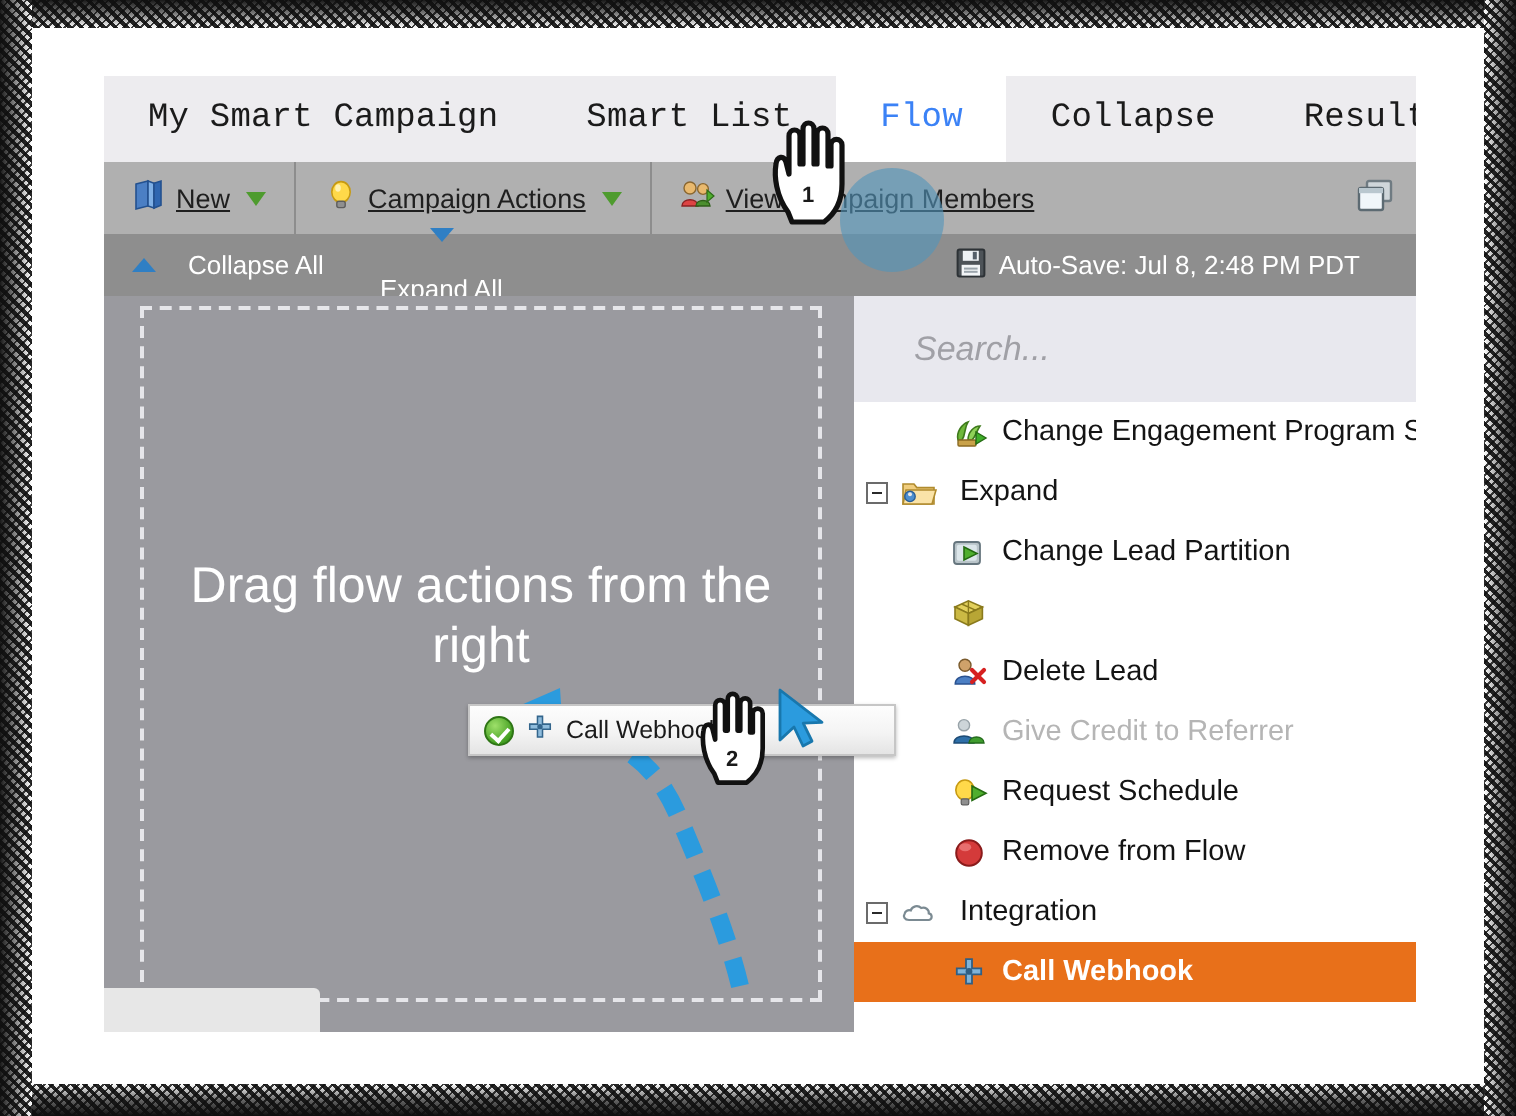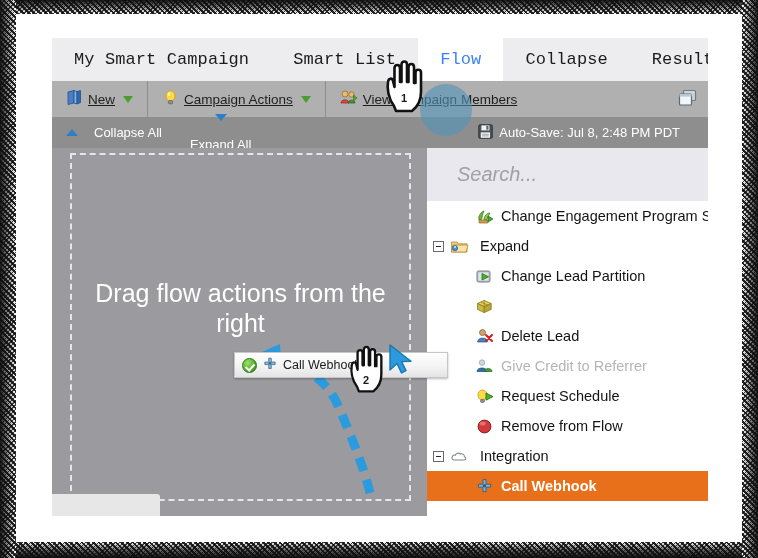--- a/index.html
+++ b/index.html
@@ -219,21 +219,21 @@
   #search-box {
     position: absolute;
     left: 3px; top: 0; right: 0;
     height: 53px;
     background: #e8e8ee;
     display: flex;
     align-items: center;
     padding-left: 30px;
   }
   #search-placeholder {
-    font-size: 20px;
+    font-size: 17px;
     font-style: italic;
     color: #a0a0a6;
   }
   #tree {
     position: absolute;
     left: 3px; top: 53px; right: 0; bottom: 0;
     background: #ffffff;
   }
   .tree-row {
     position: relative;

